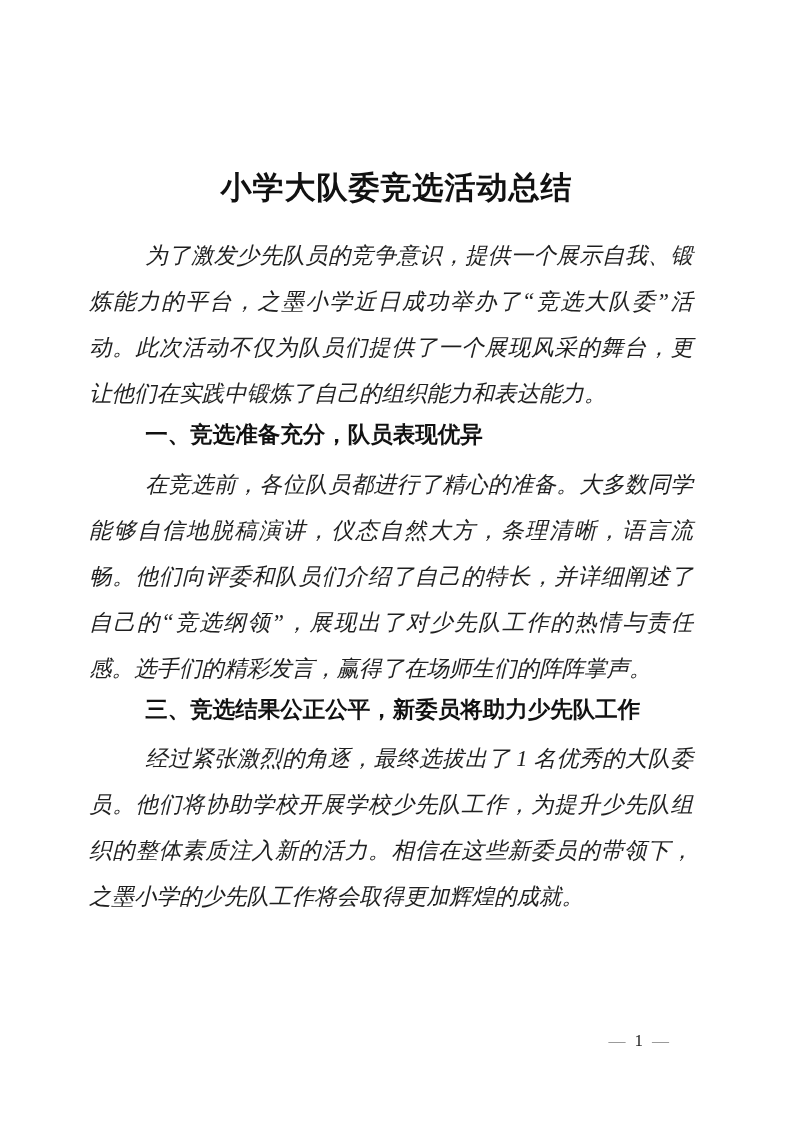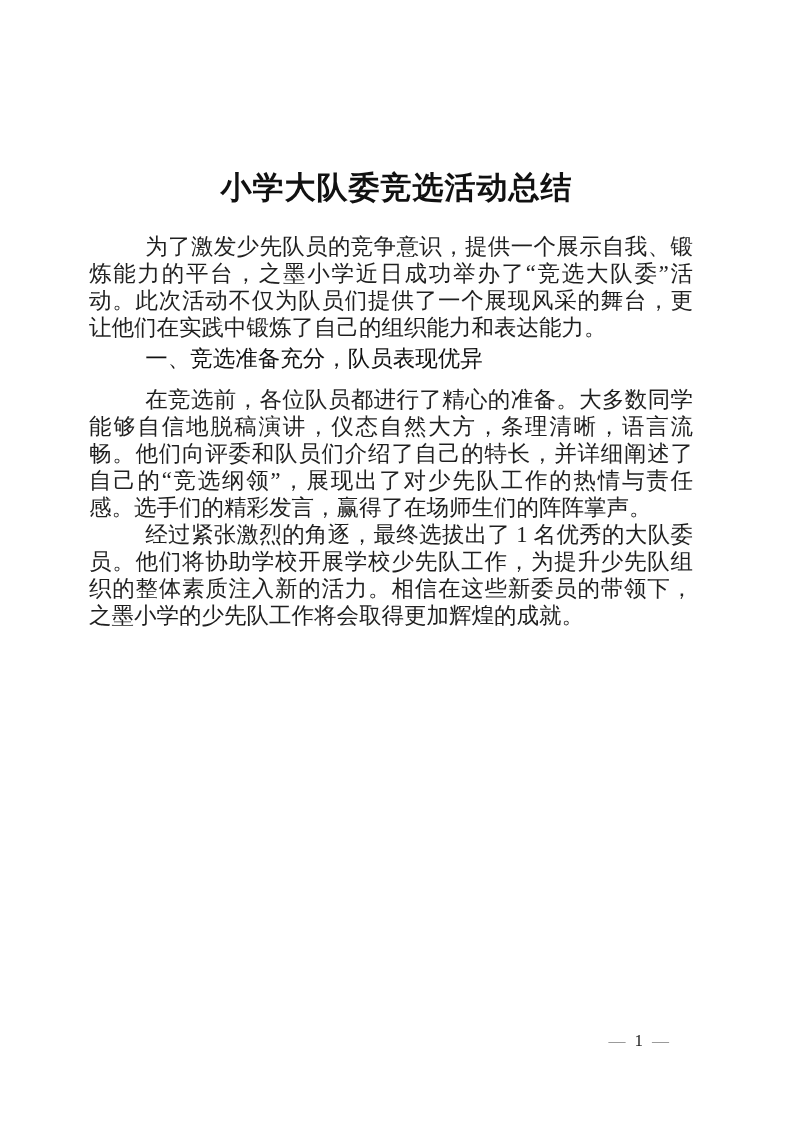--- a/index.html
+++ b/index.html
@@ -33,33 +33,34 @@
   }
   .body-text {
     position: absolute;
     top: 233px;
     left: 89px;
     width: 604px;
   }
   .para {
     margin: 0;
     font-size: 22.5px;
-    line-height: 27px;
+    line-height: 46px;
     text-align: justify;
     text-justify: inter-ideograph;
     text-indent: 2.5em;
     color: #1f1f1f;
     font-family: "Liberation Serif", serif;
+    font-style: italic;
   }
   .heading {
     margin: 0 0 8px 0;
     font-size: 22.5px;
     line-height: 36.5px;
     font-family: "Liberation Sans", sans-serif;
-    font-weight: 400;
+    font-weight: 700;
     text-indent: 2.5em;
     color: #111111;
     white-space: nowrap;
   }
   .page-num {
     position: absolute;
     top: 1030px;
     right: 124px;
     font-size: 17px;
     line-height: 22px;
@@ -81,20 +82,21 @@
 <body>
 
 <div class="page">
 
   <div class="doc-title">小学大队委竞选活动总结</div>
 
   <div class="body-text">
     <p class="para">为了激发少先队员的竞争意识，提供一个展示自我、锻炼能力的平台，之墨小学近日成功举办了“竞选大队委”活动。此次活动不仅为队员们提供了一个展现风采的舞台，更让他们在实践中锻炼了自己的组织能力和表达能力。</p>
     <h3 class="heading">一、竞选准备充分，队员表现优异</h3>
     <p class="para">在竞选前，各位队员都进行了精心的准备。大多数同学能够自信地脱稿演讲，仪态自然大方，条理清晰，语言流畅。他们向评委和队员们介绍了自己的特长，并详细阐述了自己的“竞选纲领”，展现出了对少先队工作的热情与责任感。选手们的精彩发言，赢得了在场师生们的阵阵掌声。</p>
+    <h3 class="heading">三、竞选结果公正公平，新委员将助力少先队工作</h3>
     <p class="para">经过紧张激烈的角逐，最终选拔出了 1 名优秀的大队委员。他们将协助学校开展学校少先队工作，为提升少先队组织的整体素质注入新的活力。相信在这些新委员的带领下，之墨小学的少先队工作将会取得更加辉煌的成就。</p>
   </div>
 
   <div class="page-num">
     <span class="dash">—</span>
     <span class="num">1</span>
     <span class="dash">—</span>
   </div>
 
 </div>

